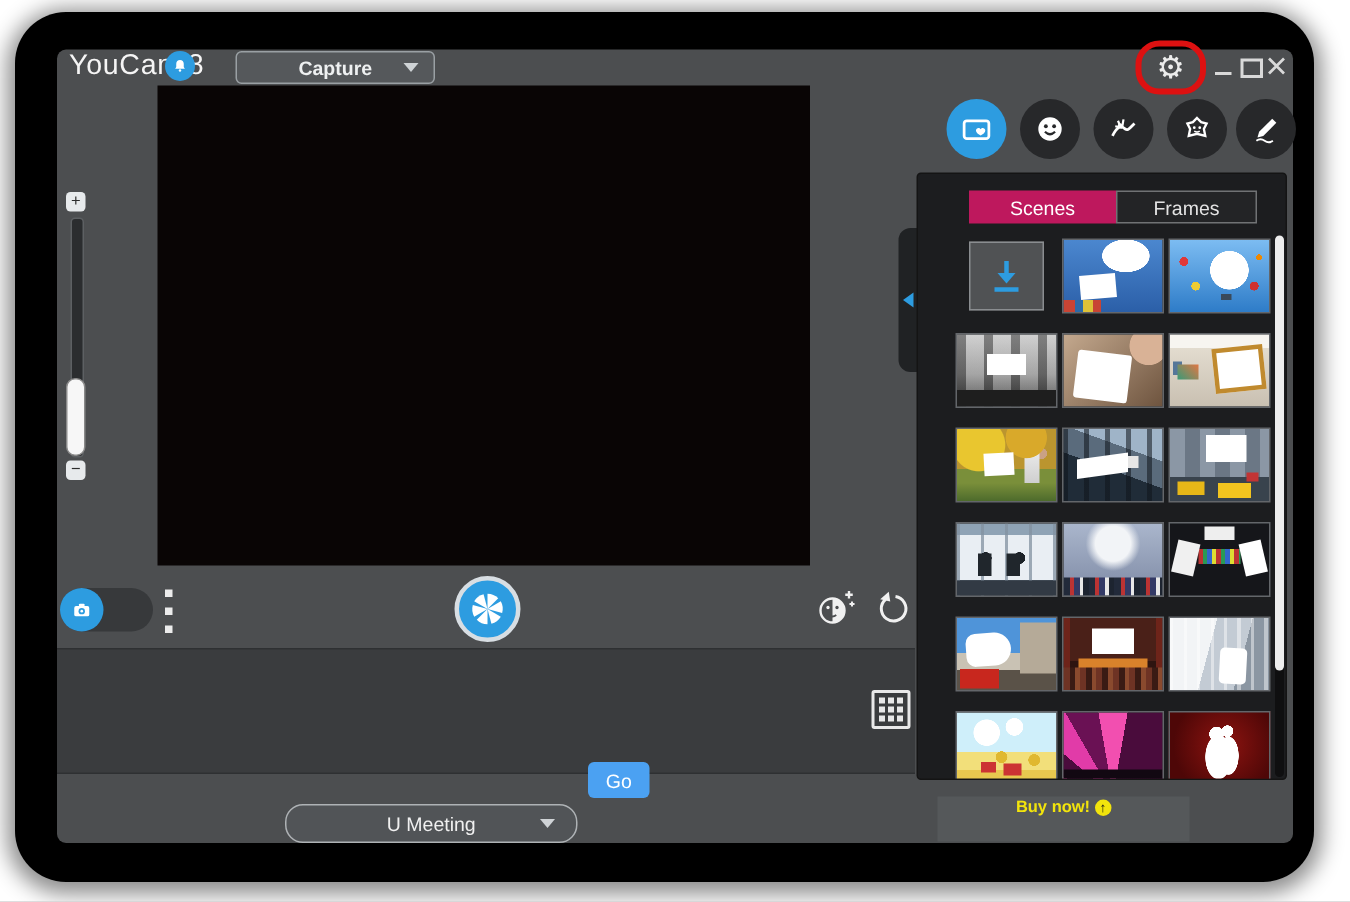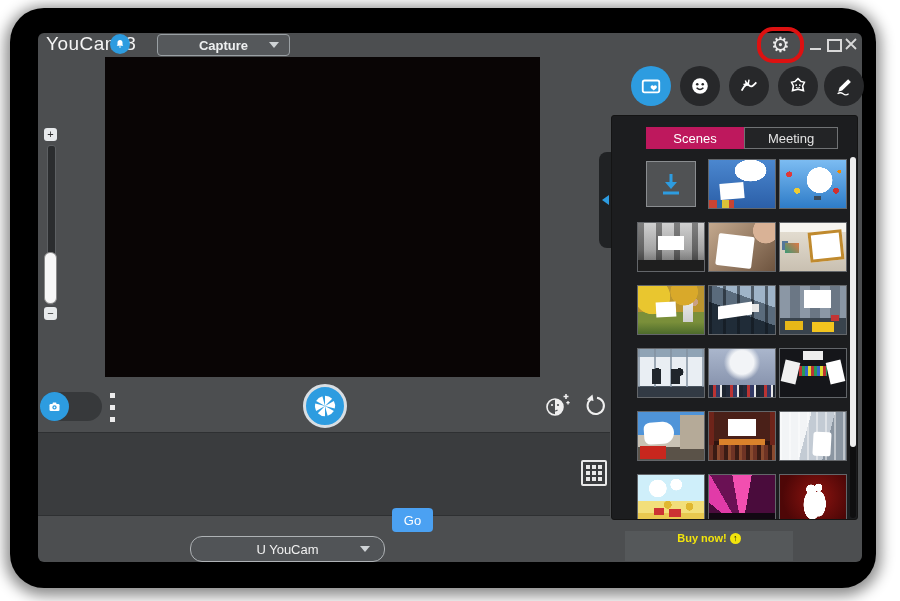--- a/index.html
+++ b/index.html
@@ -278,21 +278,21 @@
       <i></i>
       <i></i>
       <i></i>
       <i></i>
       <i></i>
       <i></i>
       <i></i>
   </div>
 
   <div class="abs meet-dd">
-    <span>U YouCam</span>
+    <span>U Meeting</span>
     <i class="caret"></i>
   </div>
   <div class="abs go-btn">Go</div>
 
   <div class="abs handle">
     <i class="tri"></i>
   </div>
 
   <div class="abs cat-btn active" style="left:631px;">
     <svg width="22" height="22" viewBox="0 0 24 24">
@@ -325,21 +325,21 @@
   </div>
   <div class="abs cat-btn" style="left:824px;">
     <svg width="22" height="22" viewBox="0 0 24 24">
       <path d="M16.5 4.5 l3 3 L10 17 l-4.2 1.2 L7 14 Z" fill="#fff"></path>
       <path d="M5 20.5 c2-1.5 4-1.5 6 0 s4 1.5 6 0" stroke="#fff" stroke-width="1.4" fill="none"></path>
     </svg>
   </div>
 
   <div class="abs panel">
     <div class="tab tab-scenes">Scenes</div>
-    <div class="tab tab-frames">Meeting</div>
+    <div class="tab tab-frames">Frames</div>
 
     <div class="thumb-grid">
 
     <div class="thumb tile-download" title="Download more scenes">
           <svg class="dl-icon" width="26" height="26" viewBox="0 0 26 26">
             <path d="M13 3 v9" stroke="#2d9ce0" stroke-width="3"></path>
             <polygon points="7,11 19,11 13,18" fill="#2d9ce0"></polygon>
             <path d="M5 22 h16" stroke="#2d9ce0" stroke-width="3"></path>
           </svg>
         </div>

